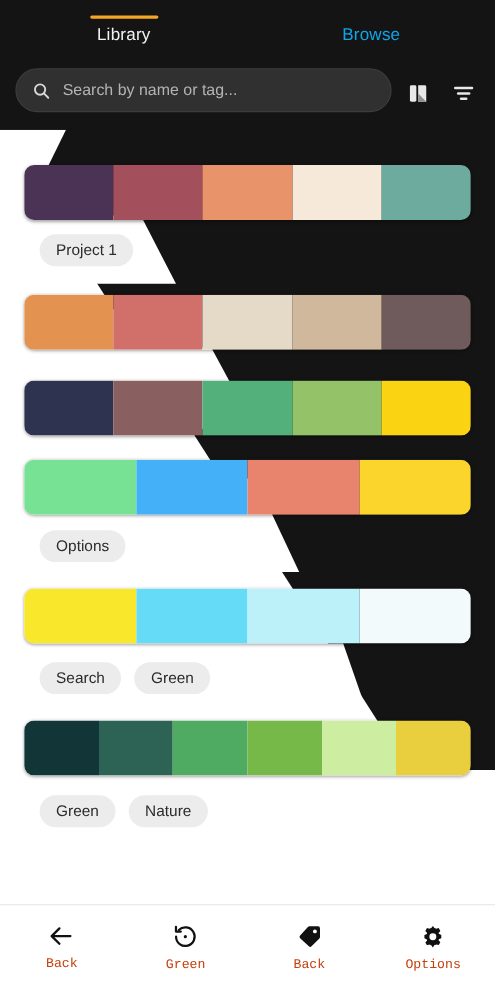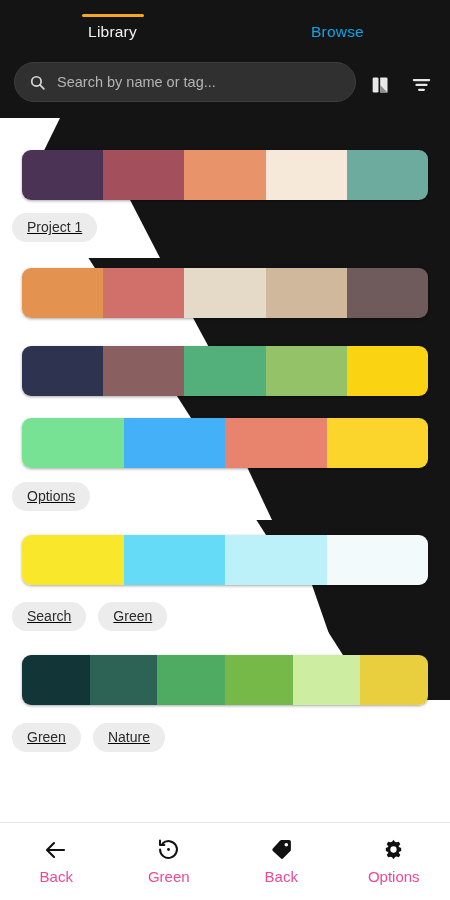--- a/index.html
+++ b/index.html
@@ -86,21 +86,21 @@
   .palette-card {
     position: absolute; left: 22px;
     width: 406px; height: 50px;
     border-radius: 9px;
     overflow: hidden;
     display: flex;
     box-shadow: 0 1px 3px rgba(0,0,0,.35);
   }
   .swatch { flex: 1 1 0; height: 100%; }
 
-  .tagrow { position: absolute; left: 12px; display: flex; gap: 12px; text-decoration: underline; }
+  .tagrow { position: absolute; left: 36px; display: flex; gap: 12px; }
   .chip {
     background: #ececec;
     color: #2b2b2b;
     font-size: 14px;
     border-radius: 15px;
     padding: 6px 15px 7px 15px;
     line-height: 1.15;
     white-space: nowrap;
   }
 
@@ -113,21 +113,21 @@
     display: flex; align-items: center;
     z-index: 8;
   }
   .nav-item {
     flex: 1;
     display: flex; flex-direction: column;
     align-items: center; justify-content: center;
     gap: 7px;
   }
   .nav-item .nav-label {
-    font-size: 15px; color: #ec4899;
+    font-size: 12px; color: #c2410c; font-family: Liberation Mono, monospace;
   }
   .nav-item svg { display: block; }
 </style>
 </head>
 <body>
 
 <div id="app">
 
   <div class="dark-backdrop"></div>
   <svg class="white-wedges" width="450" height="822" viewBox="0 0 450 822">

